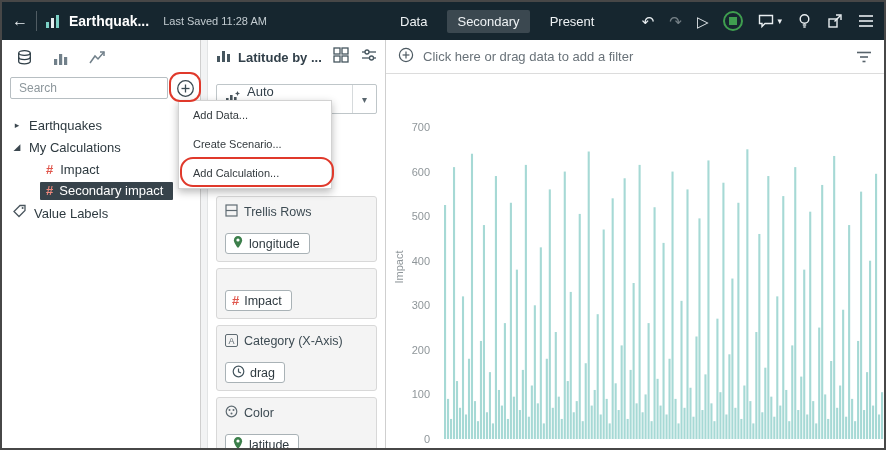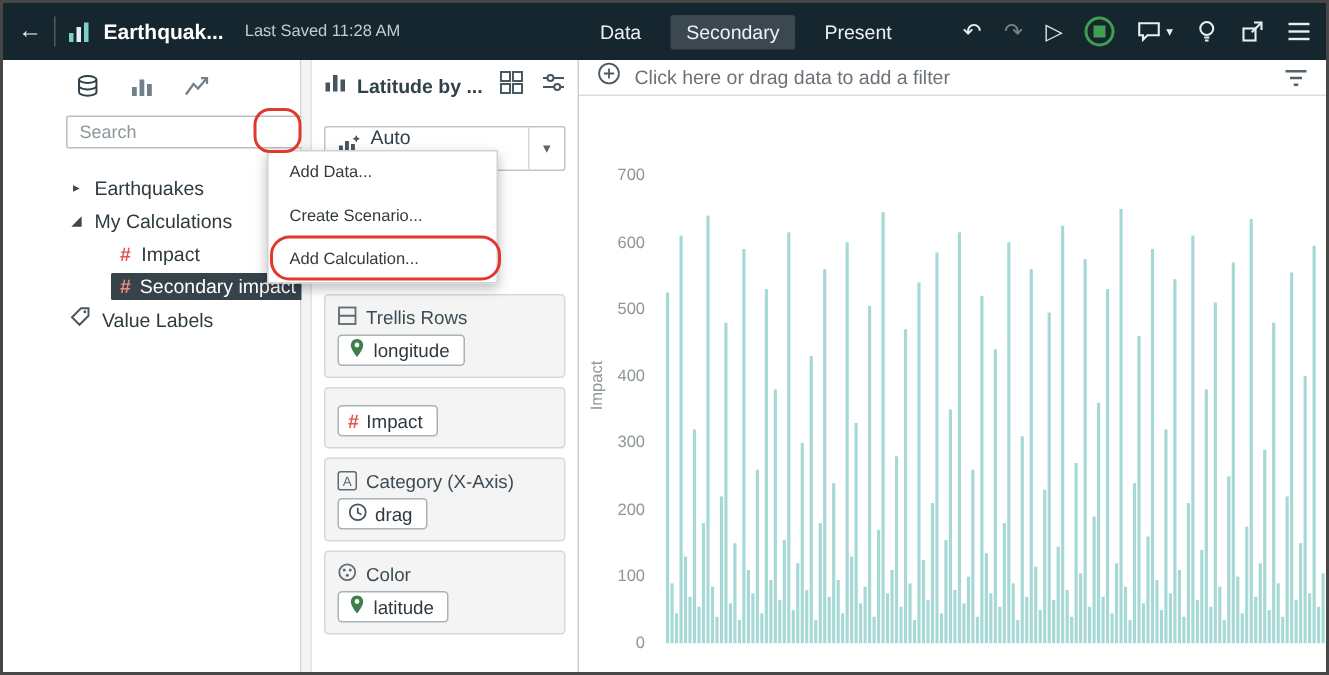--- a/index.html
+++ b/index.html
@@ -19,21 +19,21 @@
   .tab.active { background:rgba(255,255,255,.16); }
   .tb-actions { position:absolute; right:10px; top:0; height:100%; display:flex; align-items:center; gap:15px; }
   .tb-ic { font-size:15px; color:#e9eef1; line-height:1; cursor:pointer; display:flex; align-items:center; }
   .tb-ic.dim { opacity:.45; }
   .stop-btn { width:20px; height:20px; border:2px solid #3f9e4f; border-radius:50%; display:flex; align-items:center; justify-content:center; }
   .stop-btn i { display:block; width:8px; height:8px; background:#3f9e4f; }
   .caret { font-size:9px; margin-left:2px; color:#e9eef1; }
 
   
   .content { display:flex; height:408px; }
-  .data-panel { width:199px; border-right:1px solid #cfcfcf; background:#fff;padding-left:34px; }
+  .data-panel { width:199px; border-right:1px solid #cfcfcf; background:#fff; }
   .scroll-strip { width:7px; background:#f2f3f4; border-right:1px solid #e2e4e5; }
   .grammar-panel { width:178px; border-right:1px solid #cfcfcf; background:#fff; }
   .canvas { flex:1; background:#fff; position:relative; }
 
   
   .panel-icons { display:flex; gap:20px; padding:9px 0 4px 14px; align-items:center; height:34px; }
   .search-row { display:flex; align-items:center; gap:8px; padding:2px 0 4px 8px; height:30px; }
   .search-input { width:158px; height:22px; border:1px solid #b7bec2; border-radius:2px; font-size:12px; padding:0 8px; color:#3c474d; font-family:"Liberation Sans", sans-serif; }
   .search-input::placeholder { color:#8d979c; }
   .add-btn { width:19px; height:19px; background:none; border:none; cursor:pointer; display:flex; align-items:center; justify-content:center; }
@@ -57,25 +57,25 @@
   
   .gp-header { height:34px; display:flex; align-items:center; gap:7px; padding:0 8px; }
   .gp-title { font-size:13px; font-weight:bold; color:#32404a; white-space:nowrap; }
   .gp-header-icons { margin-left:auto; display:flex; gap:12px; align-items:center; }
   .auto-viz { margin:10px 8px 0 8px; height:30px; border:1px solid #bfc6c9; border-radius:2px; display:flex; align-items:center; gap:7px; padding-left:8px; cursor:pointer; }
   .auto-viz-label { font-size:13px; color:#33404a; flex:1; }
   .av-chevron { width:24px; height:100%; border-left:1px solid #d6dadc; display:flex; align-items:center; justify-content:center; font-size:10px; color:#59666e; }
   .cards { margin-top:82px; padding:0 8px; display:flex; flex-direction:column; gap:6px; }
   .card { background:#f4f4f4; border:1px solid #d8d8d8; border-radius:3px; padding:7px 8px; }
   .card-head { display:flex; align-items:center; gap:6px; font-size:12.5px; color:#3d4b53; height:15px; }
-  .chip { margin-top:4px; display:inline-flex; align-items:center; gap:5px; height:21px; background:#fff; border:1px solid #a9b2b6; border-radius:3px; padding:0 9px 0 6px; font-size:12.5px; color:#2f3a40; cursor:pointer; }
+  .chip { margin-top:14px; display:inline-flex; align-items:center; gap:5px; height:21px; background:#fff; border:1px solid #a9b2b6; border-radius:3px; padding:0 9px 0 6px; font-size:12.5px; color:#2f3a40; cursor:pointer; }
   .abox { width:13px; height:13px; border:1px solid #5f6b72; border-radius:2px; font-size:9px; color:#5f6b72; display:flex; align-items:center; justify-content:center; }
 
   
-  .filter-bar { height:24px; border-bottom:1px solid #dcdcdc; display:flex; align-items:center; gap:9px; padding:0 12px; cursor:pointer; }
+  .filter-bar { height:34px; border-bottom:1px solid #dcdcdc; display:flex; align-items:center; gap:9px; padding:0 12px; cursor:pointer; }
   .filter-text { font-size:13px; color:#697279; }
   .filter-funnel { margin-left:auto; cursor:pointer; display:flex; }
   .chart-area { position:relative; height:373px; }
   .chart-title { position:absolute; top:12px; left:10px; font-size:13.5px; color:#9aa1a5; }
   .ylabel { position:absolute; left:-4px; top:50%; transform:rotate(-90deg); font-size:11px; color:#8f969a; }
   .yticks { position:absolute; left:12px; top:47px; width:32px; height:324px; display:flex; flex-direction:column; justify-content:space-between; }
   .yticks .tick { font-size:11px; color:#8f969a; text-align:right; height:12px; line-height:12px; }
   .plot { position:absolute; left:58px; top:53px; width:440px; height:312px; }
   .plot svg { width:100%; height:100%; display:block; }
 </style>

